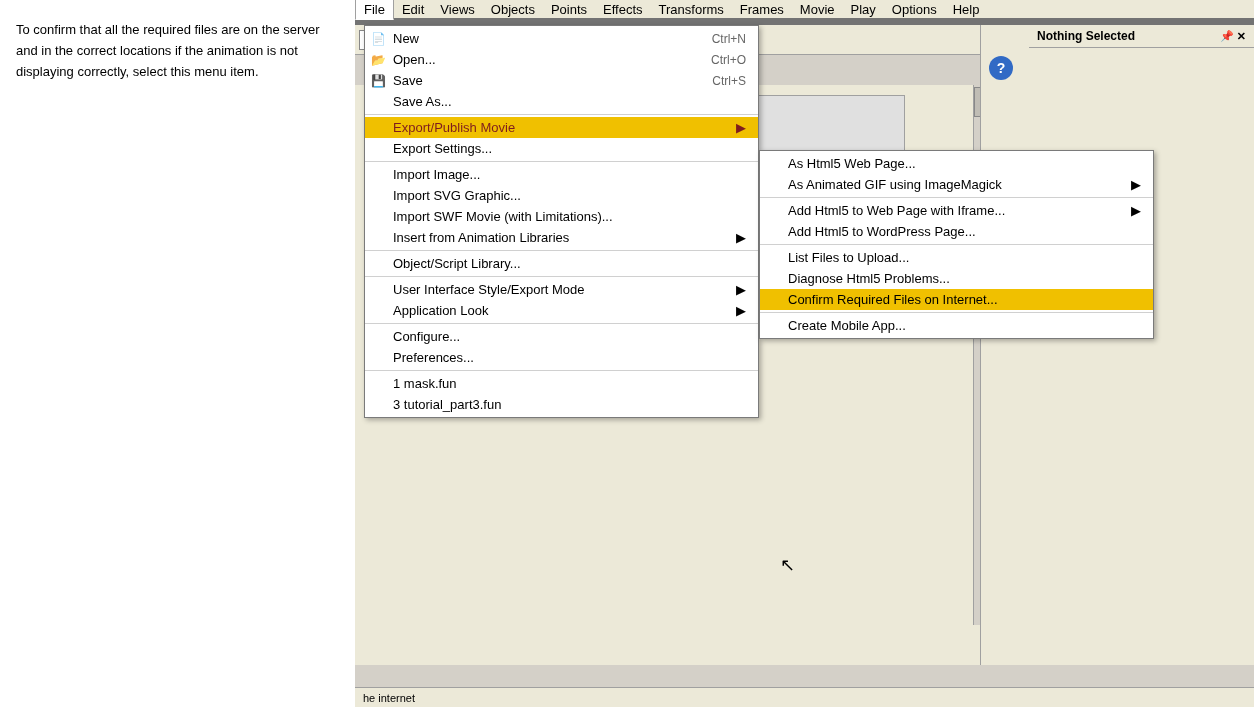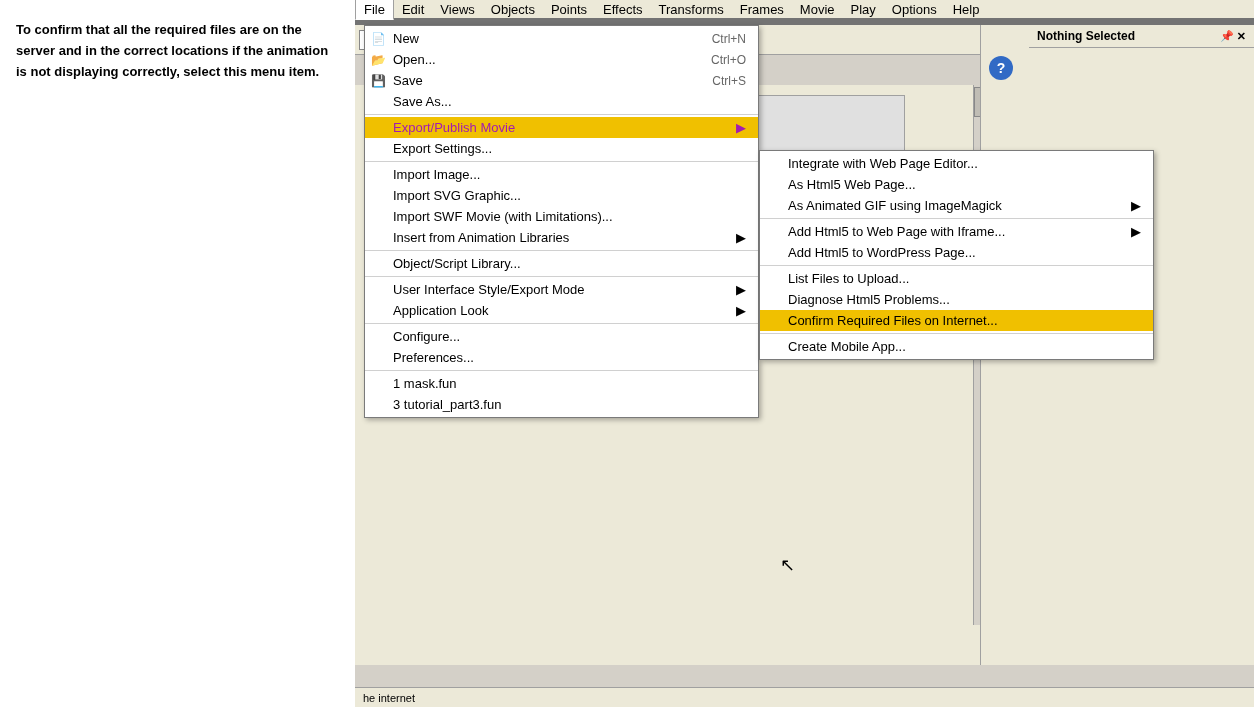--- a/index.html
+++ b/index.html
@@ -14,21 +14,20 @@
     }
 
     
     .left-panel {
       position: absolute;
       left: 0; top: 0;
       width: 355px;
       height: 707px;
       background: #fff;
       padding: 20px 16px;
-      font-weight: bold;
     }
     .left-panel p {
       font-size: 13px;
       line-height: 1.6;
       color: #000;
     }
 
     
     .menubar {
       position: absolute;
@@ -72,21 +71,21 @@
       justify-content: space-between;
       padding: 3px 12px 3px 28px;
       font-size: 13px;
       color: #000;
       cursor: pointer;
       white-space: nowrap;
       position: relative;
     }
     .menu-item.highlighted {
       background: #f0c000;
-      color: #a21caf;
+      color: #7f1d1d;
     }
     .menu-item .shortcut {
       margin-left: 30px;
       color: #666;
       font-size: 12px;
     }
     .menu-item .arrow {
       margin-left: 10px;
     }
     .menu-separator {
@@ -385,23 +384,20 @@
   <div class="menu-item">
     <span>1 mask.fun</span>
   </div>
   <div class="menu-item">
     <span>3 tutorial_part3.fun</span>
   </div>
 </div>
 
 <div class="submenu-export" style="left:759px; top:150px;">
   <div class="menu-item">
-    <span>Integrate with Web Page Editor...</span>
-  </div>
-  <div class="menu-item">
     <span>As Html5 Web Page...</span>
   </div>
   <div class="menu-item">
     <span>As Animated GIF using ImageMagick</span>
     <span class="arrow">▶</span>
   </div>
   <div class="menu-separator"></div>
   <div class="menu-item">
     <span>Add Html5 to Web Page with Iframe...</span>
     <span class="arrow">▶</span>

